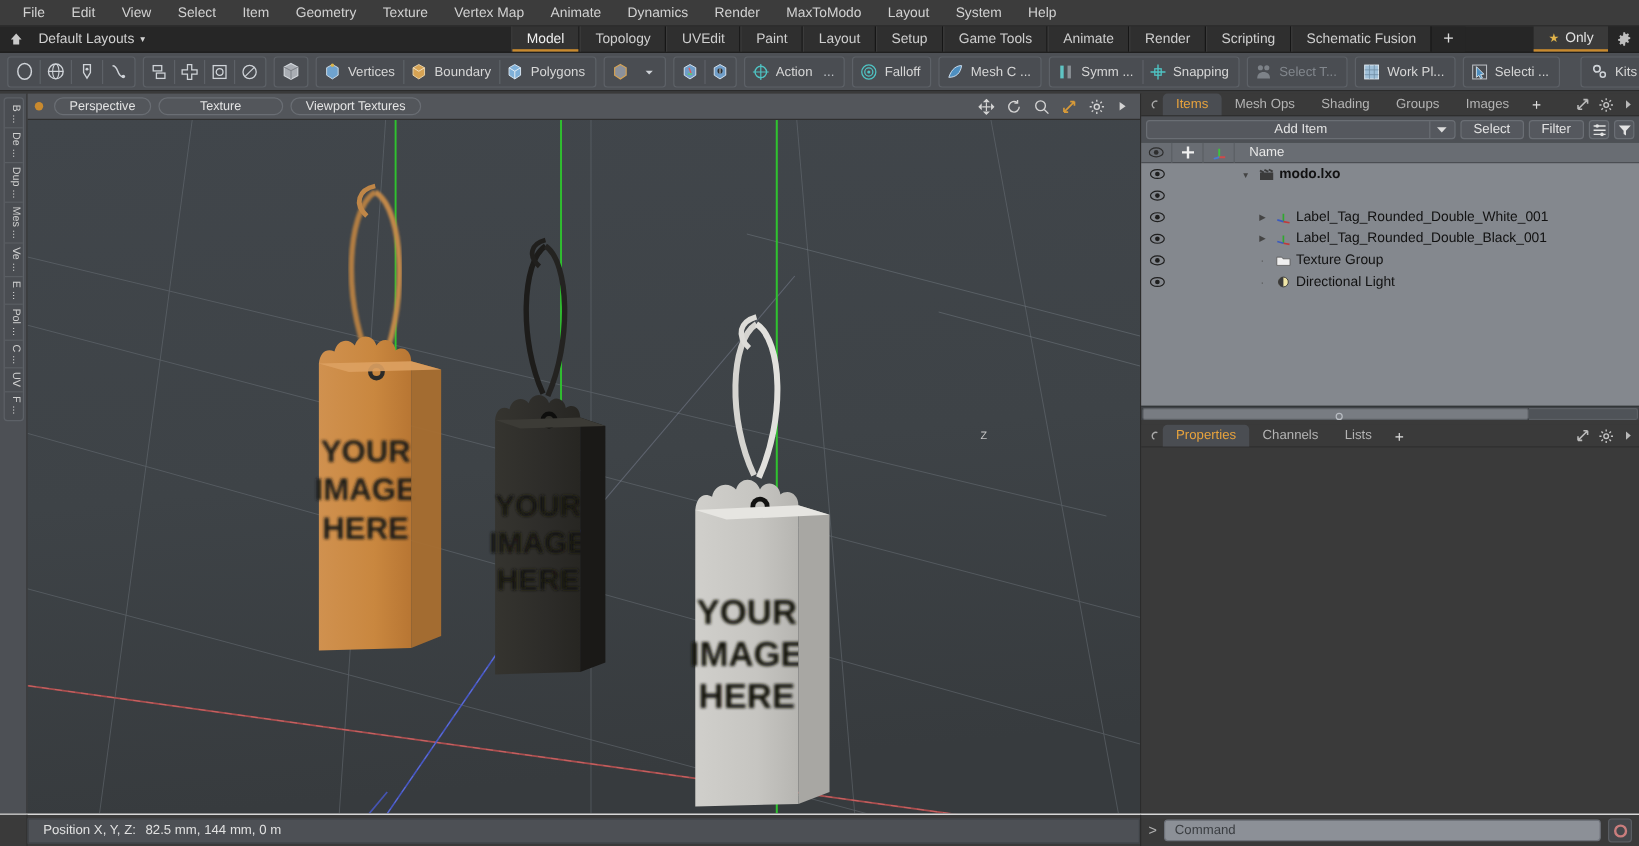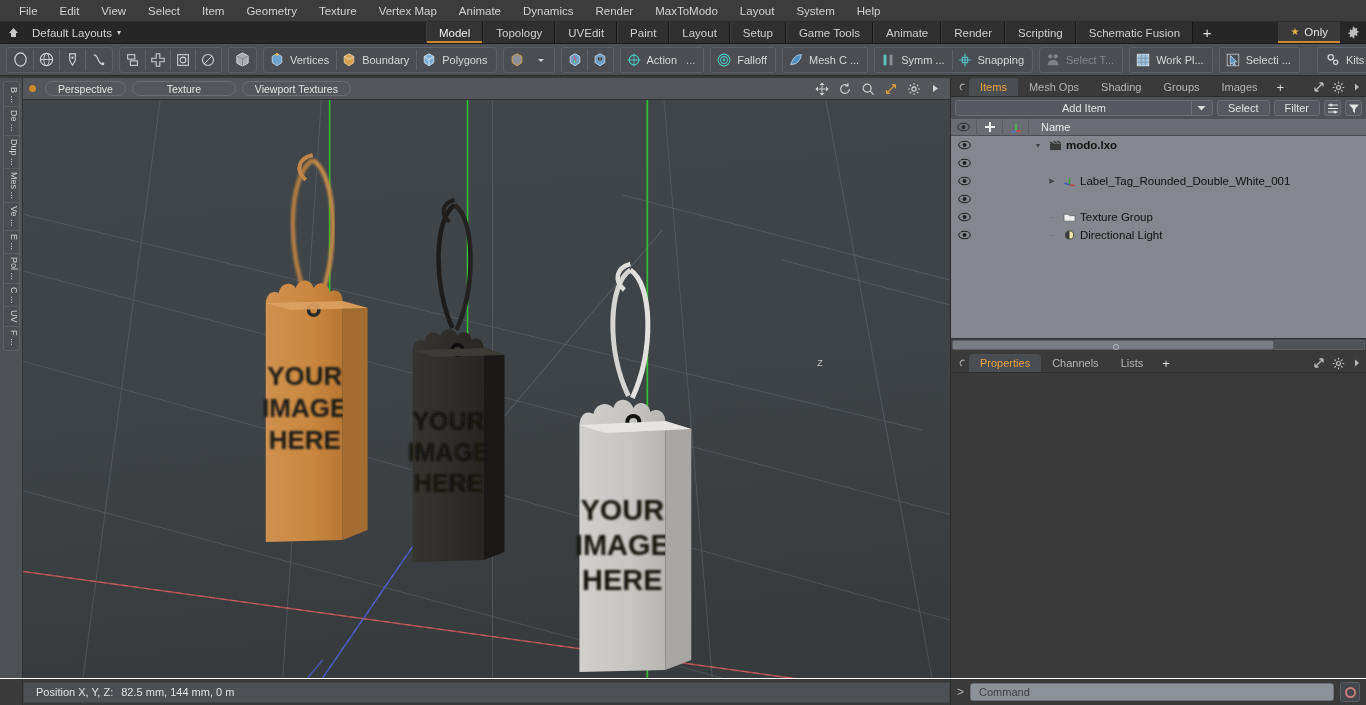--- a/index.html
+++ b/index.html
@@ -839,20 +839,31 @@
 
         <div class="irow">
           <div class="i-eye">
             <svg width="13" height="10" viewBox="0 0 14 10">
                 <ellipse cx="7" cy="5" rx="6.2" ry="4" fill="none" stroke="#1f1f1f" stroke-width="1.1"></ellipse>
                 <circle cx="7" cy="5" r="2.1" fill="#1f1f1f"></circle>
               </svg>
           </div>
           <div class="i-c2"></div>
           <div class="i-c3"></div>
+          <div class="i-body" style="padding-left:16px">
+            <span class="i-tree" style="font-size:7px">▶</span>
+            <span class="ico">
+              <svg width="13" height="12" viewBox="0 0 14 12">
+                  <path d="M7 10V3" stroke="#2fa82f" stroke-width="1.5"></path>
+                  <path d="M7 10L12.5 11" stroke="#c03a3a" stroke-width="1.5"></path>
+                  <path d="M7 10L1.5 8.4" stroke="#3a5ac0" stroke-width="1.5"></path>
+                </svg>
+            </span>
+            <span class="i-name">Label_Tag_Rounded_Double_Black_001</span>
+          </div>
         </div>
 
         <div class="irow">
           <div class="i-eye">
             <svg width="13" height="10" viewBox="0 0 14 10">
                 <ellipse cx="7" cy="5" rx="6.2" ry="4" fill="none" stroke="#1f1f1f" stroke-width="1.1"></ellipse>
                 <circle cx="7" cy="5" r="2.1" fill="#1f1f1f"></circle>
               </svg>
           </div>
           <div class="i-c2"></div>

